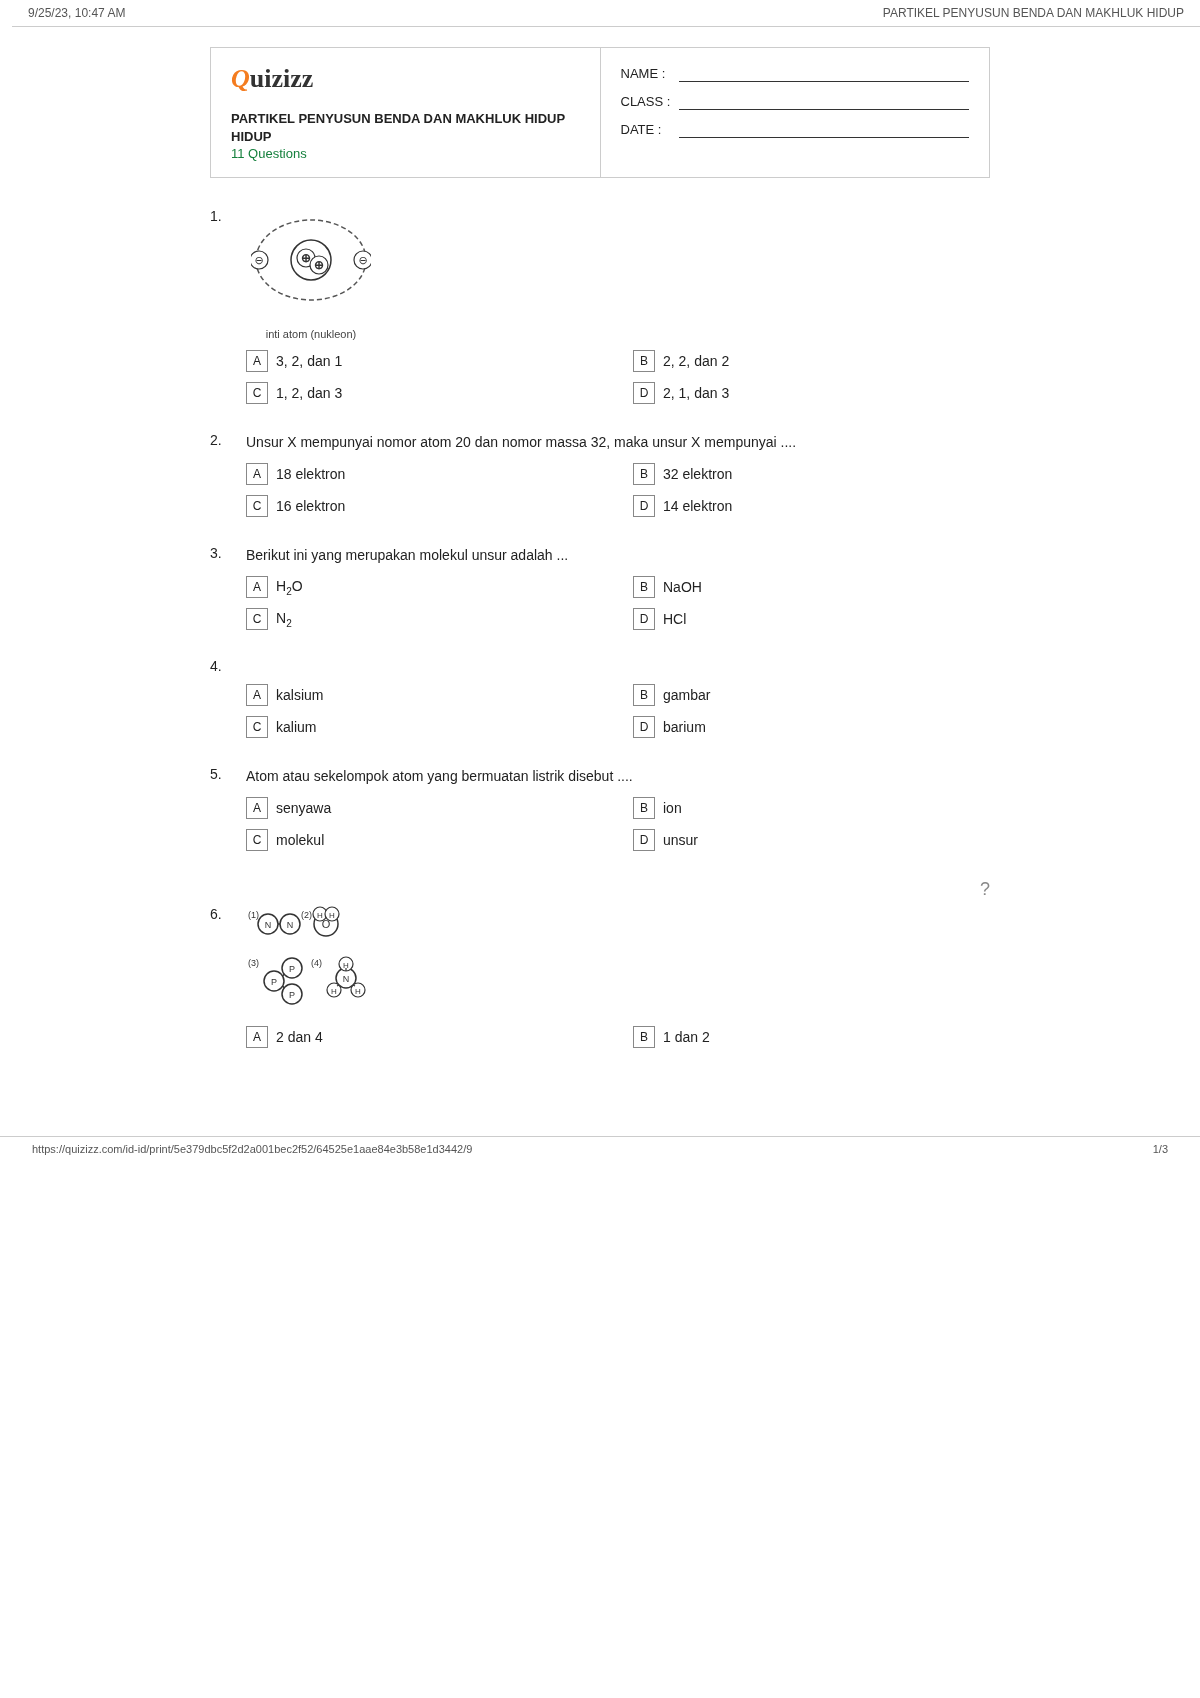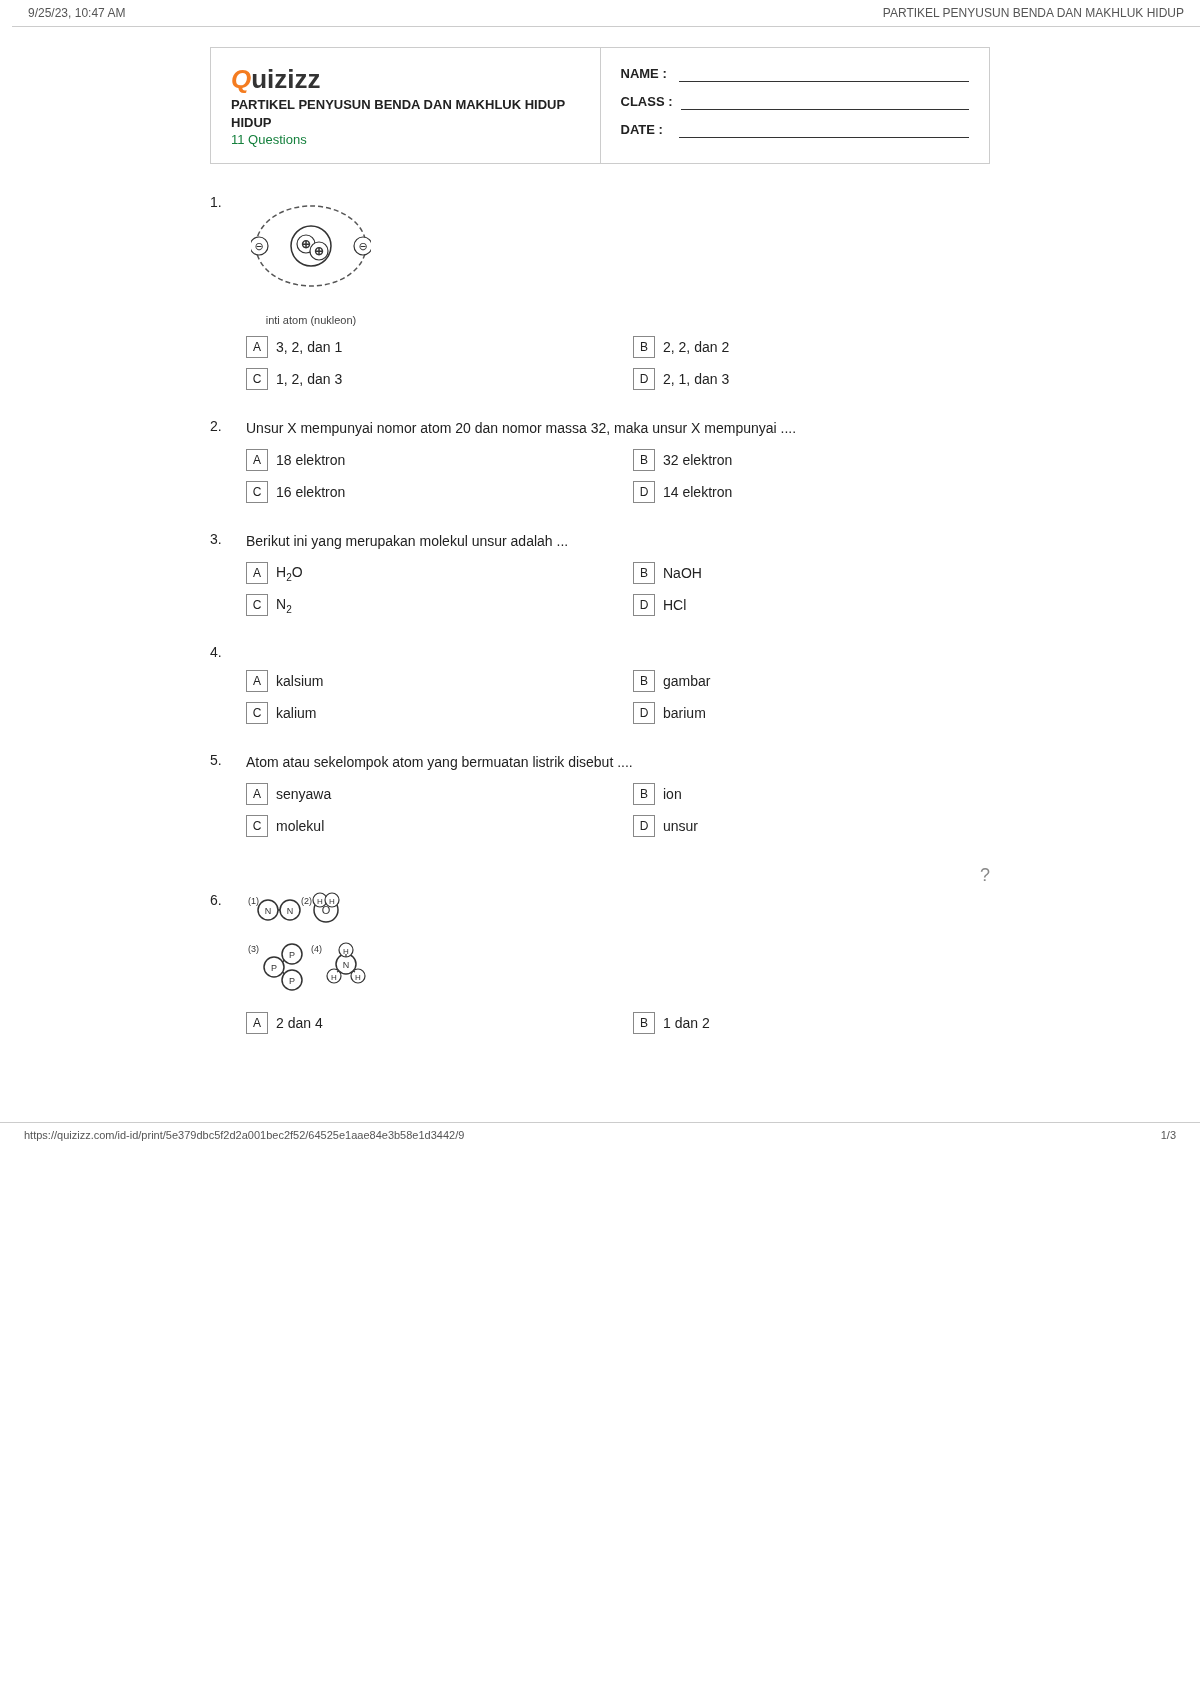--- a/index.html
+++ b/index.html
@@ -30,21 +30,22 @@
     }
     .header-left {
       flex: 1;
       padding: 16px 20px;
       border-right: 1px solid #ccc;
     }
     .quizizz-logo {
       font-size: 26px;
       font-weight: bold;
       color: #333;
-      margin-bottom: 1px;
+      margin-bottom: 16px;
+      font-family: Liberation Serif, serif;
     }
     .quizizz-logo span.q-orange {
       color: #f47c20;
       font-style: italic;
     }
     .quiz-title {
       font-weight: bold;
       font-size: 13px;
       line-height: 1.4;
     }
@@ -58,21 +59,21 @@
       display: flex;
       flex-direction: column;
       gap: 10px;
     }
     .field-row {
       display: flex;
       align-items: center;
       gap: 8px;
     }
     .field-label {
-      font-weight: bold;
+      font-weight: normal;
       font-size: 13px;
       min-width: 50px;
     }
     .field-line {
       flex: 1;
       border-bottom: 1.5px solid #333;
       height: 18px;
     }
     .question-block {
       margin-bottom: 28px;
@@ -138,21 +139,21 @@
     }
     sub { font-size: 10px; }
     .question-simple-row {
       display: flex;
       gap: 12px;
       margin-bottom: 10px;
     }
     .bottom-bar {
       display: flex;
       justify-content: space-between;
-      padding: 6px 24px;
+      padding: 6px 32px;
       font-size: 11px;
       color: #555;
       border-top: 1px solid #ccc;
       margin-top: 20px;
     }
     .molecule-diagram {
       width: 150px;
       min-width: 150px;
     }
     .help-icon {

